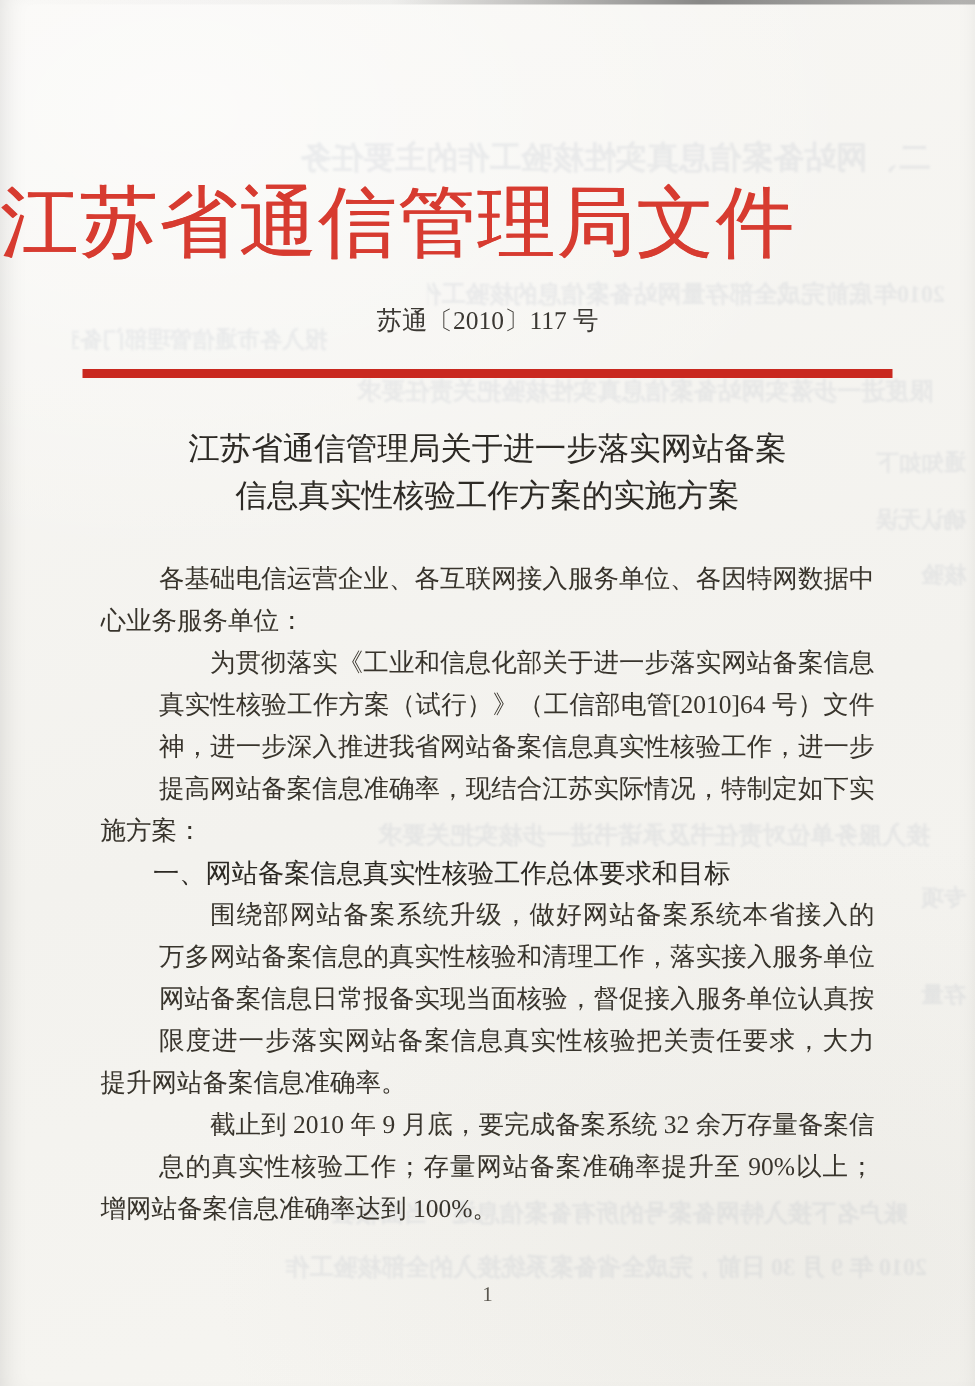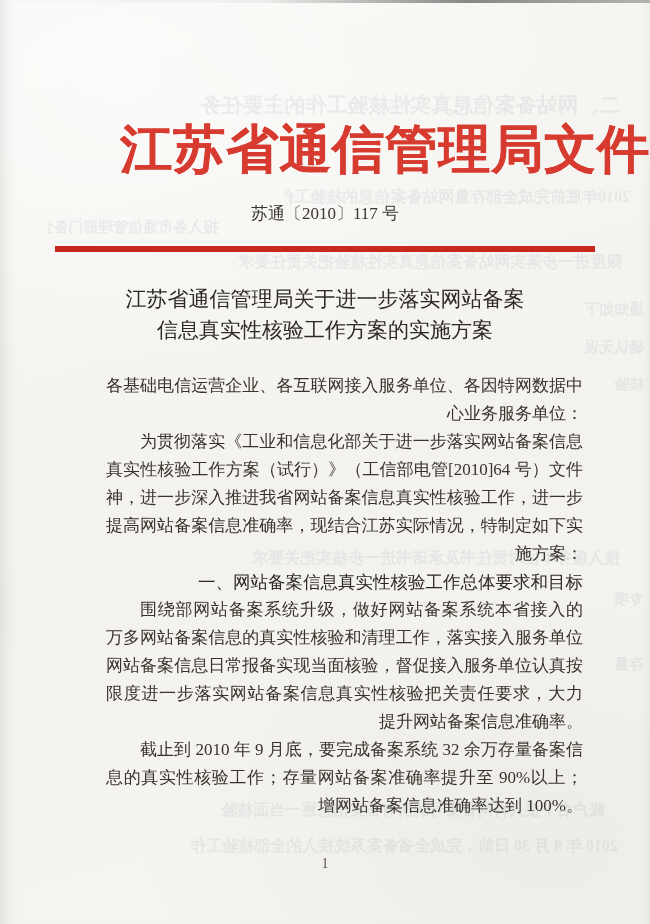--- a/index.html
+++ b/index.html
@@ -33,23 +33,23 @@
     opacity:0.12;
     filter:blur(0.7px);
     font-weight:bold;
     white-space:nowrap;
     overflow:hidden;
     font-family:"Liberation Serif","DejaVu Serif",serif;
   }
   .masthead{
     position:relative;
     margin:122px 0 0;
-    text-align:right;
+    text-align:left;
     font-size:52px;line-height:56px;
-    font-weight:700;
+    font-weight:400;
     letter-spacing:1px;
     color:var(--red);
     text-shadow:0.5px 0 0 var(--red);
   }
   .doc-number{
     margin-top:24px;
     text-align:center;
     font-size:17px;line-height:24px;
     color:#3b3833;
   }
@@ -68,21 +68,21 @@
   }
   .body-block{
     position:relative;
     margin:26px auto 0;
     width:516px;
     font-size:17px;
     color:#38342c;
   }
   .bline{
     line-height:28px;height:28px;overflow:hidden;
-    text-align:right;
+    text-align:left;
   }
   .bline.just{text-align:justify;text-align-last:justify;margin-left:39px;}
   .bline.indent{text-indent:2em;}
   .bline.bold{
     font-weight:normal;
     font-family:"Liberation Sans","DejaVu Sans",sans-serif;
     font-size:17.5px;
     color:#2c2923;
   }
   .page-number{

